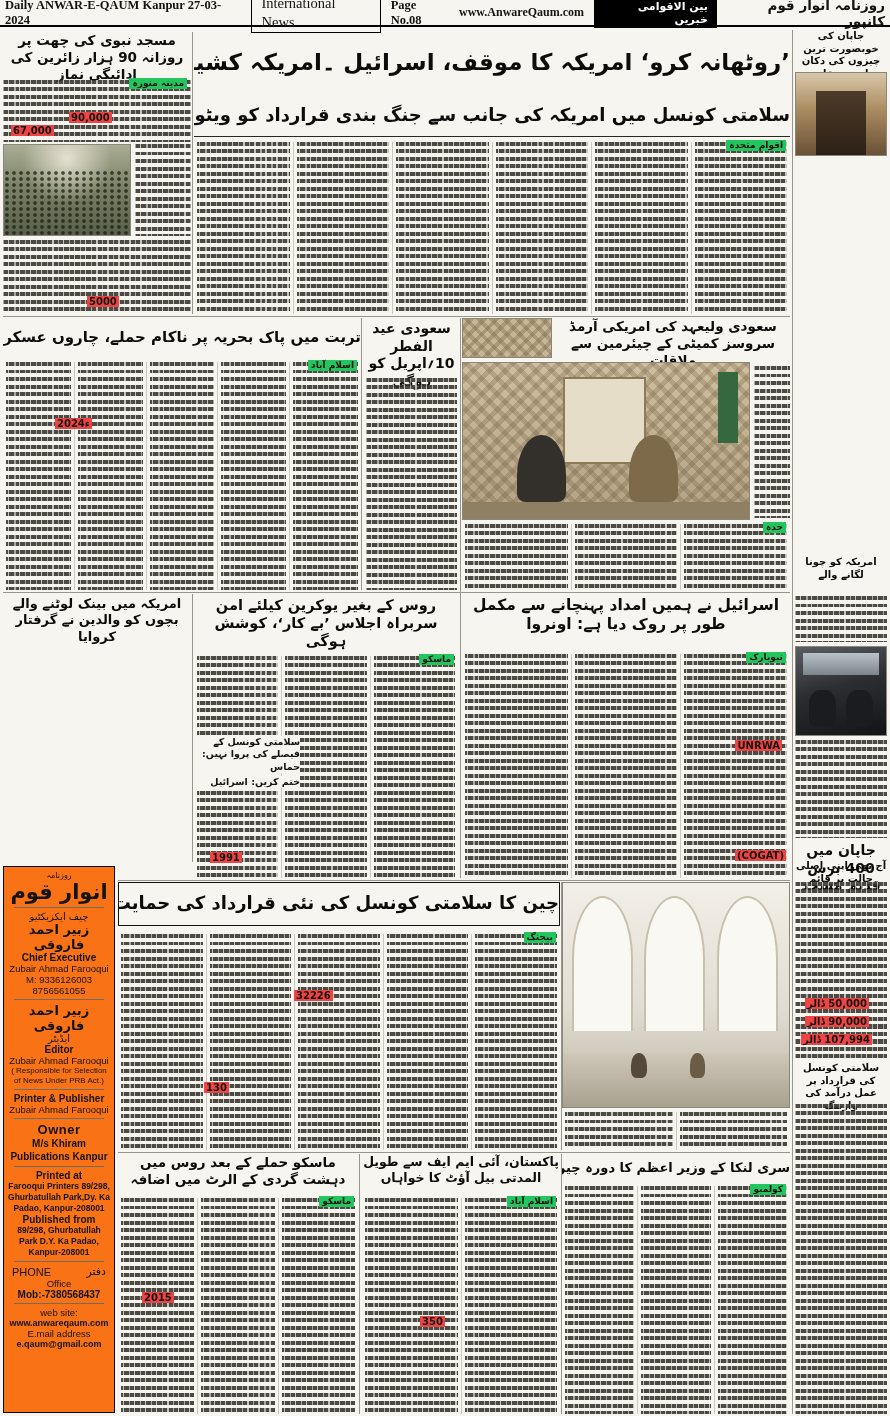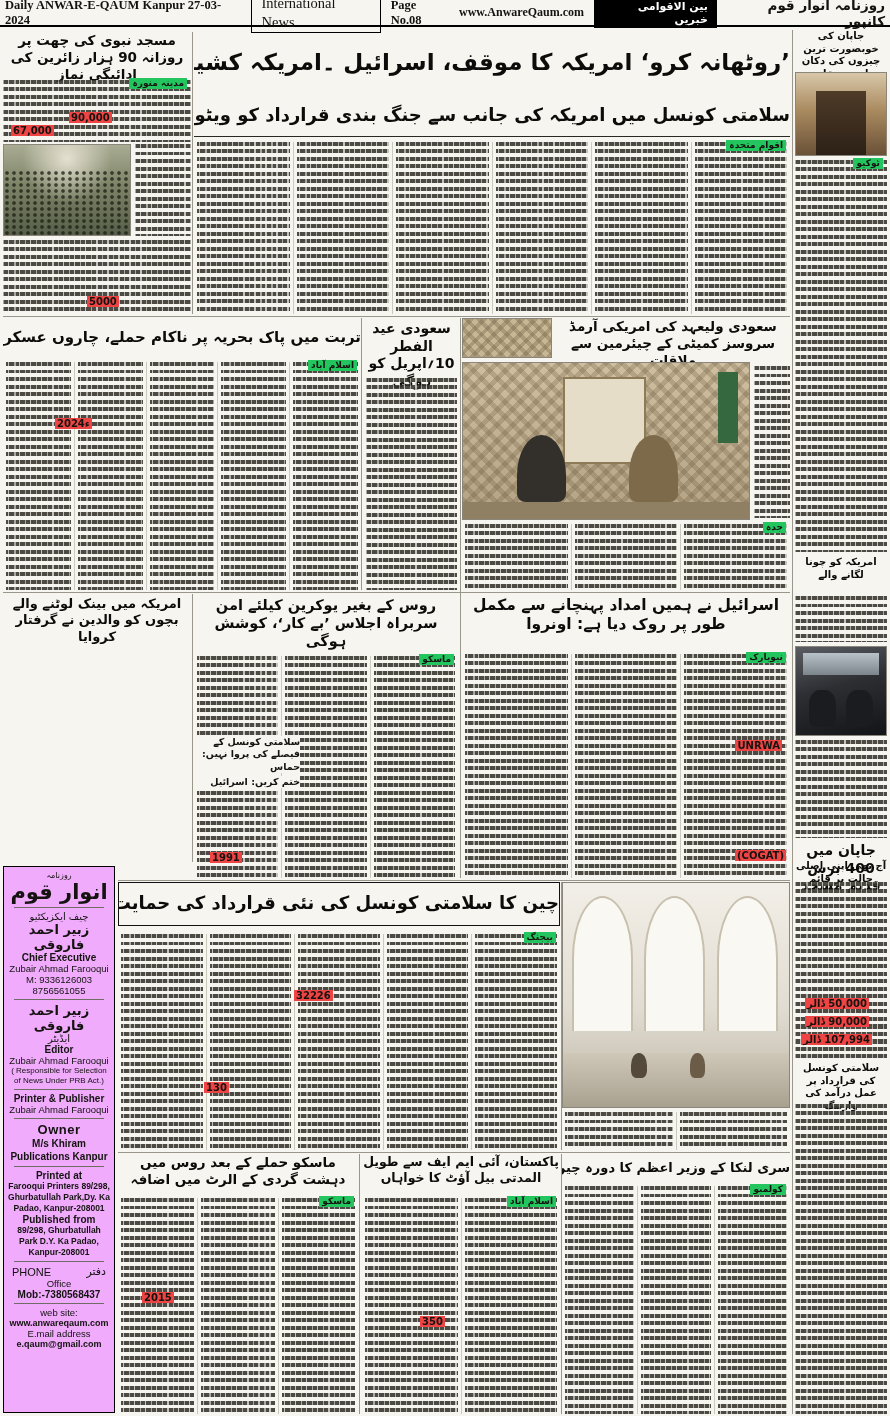--- a/index.html
+++ b/index.html
@@ -63,21 +63,21 @@
   .mosque-floor{position:absolute;left:0;right:0;bottom:0;height:24%;background:linear-gradient(180deg,#cfc8b8,#a9a190)}
   .mosque-person{position:absolute;bottom:13%;width:7%;height:11%;background:#55493b;border-radius:50% 50% 30% 30%}
   .mp1{left:30%}.mp2{left:56%;background:#6b5c48}
   .photo-car{background:linear-gradient(165deg,#5a5d62 0%,#2c2e32 45%,#131416 100%)}
   .car-window{position:absolute;left:8%;top:7%;width:84%;height:25%;background:linear-gradient(180deg,#b9c2c9,#7c858c)}
   .car-seat{position:absolute;left:14%;bottom:9%;width:30%;height:42%;background:#1b1c1f;border-radius:40% 40% 20% 20%}
   .car-seat2{left:56%}
   
   .boxhl{border:1.5px solid #111}
   
-  .imprint{border:1.2px solid #000;background:#f0abfc;text-align:center;padding:4px 3px;overflow:hidden}
+  .imprint{border:1.2px solid #000;background:#f97316;text-align:center;padding:4px 3px;overflow:hidden}
   .mh-sep{border-top:1px solid #6f6c64;margin:3px 7px}
   .mh-logo-top{font-size:8px}
   .mh-logo{font-size:21px;font-weight:700;line-height:1.15}
   .mh-u{font-size:10px}
   .mh-uname{font-size:13px;font-weight:700}
   .mh-b{font-size:10px;font-weight:700}
   .mh-t{font-size:9.5px}
   .mh-t2{font-size:8.5px;font-weight:700;line-height:1.3}
   .mh-s{font-size:8px;line-height:1.25}
   .mh-owner{font-size:13px;font-weight:700;letter-spacing:.5px}
@@ -321,24 +321,20 @@
         <div class="col sim"></div>
       </div>
     </div>
   </section>
 
   <aside class="abs" style="left:794px;top:30px;width:94px;height:1384px">
     <h3 class="abs uhl" style="left:0;top:0;width:94px;height:40px;font-size:10px">جاپان کی خوبصورت ترین چیزوں کی دکان سیاحتی مقام بن گئی</h3>
     <div class="photo photo-shop" style="left:1px;top:42px;width:92px;height:84px">
       <div class="shop-door"></div>
     </div>
-    <div class="body" style="left:1px;top:130px;width:92px;height:392px">
-      <span class="dl">ٹوکیو</span>
-      <div class="sim" style="height:100%"></div>
-    </div>
     <h4 class="abs uhl" style="left:0;top:526px;width:94px;height:36px;font-size:10px">امریکہ کو چونا لگانے والے</h4>
     <div class="body" style="left:1px;top:566px;width:92px;height:46px">
       <div class="sim" style="height:100%"></div>
     </div>
     <div class="photo photo-car" style="left:1px;top:616px;width:92px;height:90px">
       <div class="car-window"></div>
       <div class="car-seat"></div>
       <div class="car-seat car-seat2"></div>
     </div>
     <div class="body" style="left:1px;top:710px;width:92px;height:98px">

